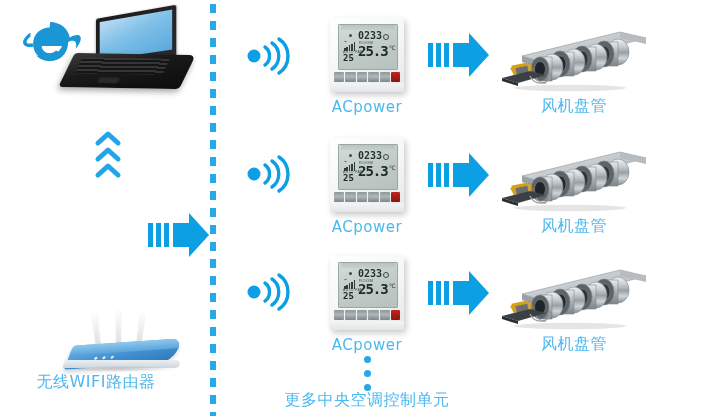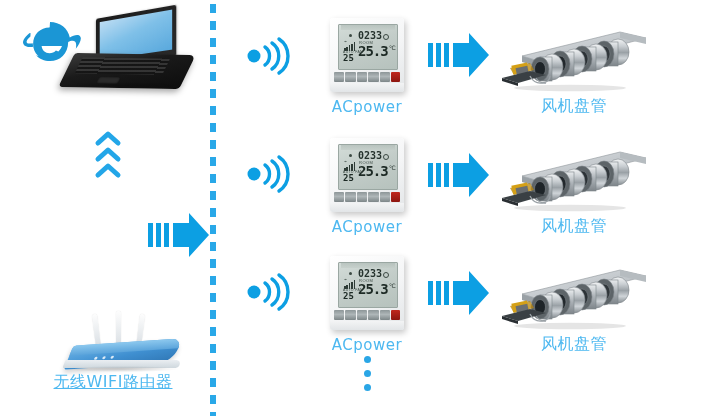--- a/index.html
+++ b/index.html
@@ -239,21 +239,21 @@
     <div class="rt-body">
       <div class="rt-top"></div>
       <div class="rt-led" style="left:26px;"></div>
       <div class="rt-led" style="left:34px;"></div>
       <div class="rt-led" style="left:42px;"></div>
     </div>
     <div class="rt-base"></div>
     <div class="rt-shadow"></div>
   </div>
 
-  <div class="abs caption caption-lg" style="left:24px;top:372px;width:178px;text-decoration:underline;">无线WIFI路由器</div>
+  <div class="abs caption caption-lg" style="left:7px;top:372px;width:178px;">无线WIFI路由器</div>
 
   <div class="abs divider"></div>
 
   <div class="abs" style="left:244px;top:36px;">
     <svg class="wifi-ico" viewBox="0 0 48 40" aria-hidden="true">
       <circle cx="10" cy="20" r="6.5" fill="#0c9fe3"></circle>
       <g fill="none" stroke="#0c9fe3" stroke-width="3.4" stroke-linecap="round">
         <path d="M21 11 C27 15 27 25 21 29"></path>
         <path d="M28 7  C37 13 37 27 28 33"></path>
         <path d="M35 3  C47 11 47 29 35 37"></path>
@@ -554,14 +554,15 @@
   </div>
 
   <div class="abs caption caption-lg" style="left:512px;top:334px;width:124px;">风机盘管</div>
 
   <div class="abs vdots" style="left:361px;top:356px;">
     <span></span>
     <span></span>
     <span></span>
   </div>
 
+  <div class="abs caption caption-lg" style="left:267px;top:390px;width:200px;">更多中央空调控制单元</div>
 
 </div>
 
 </body></html>

